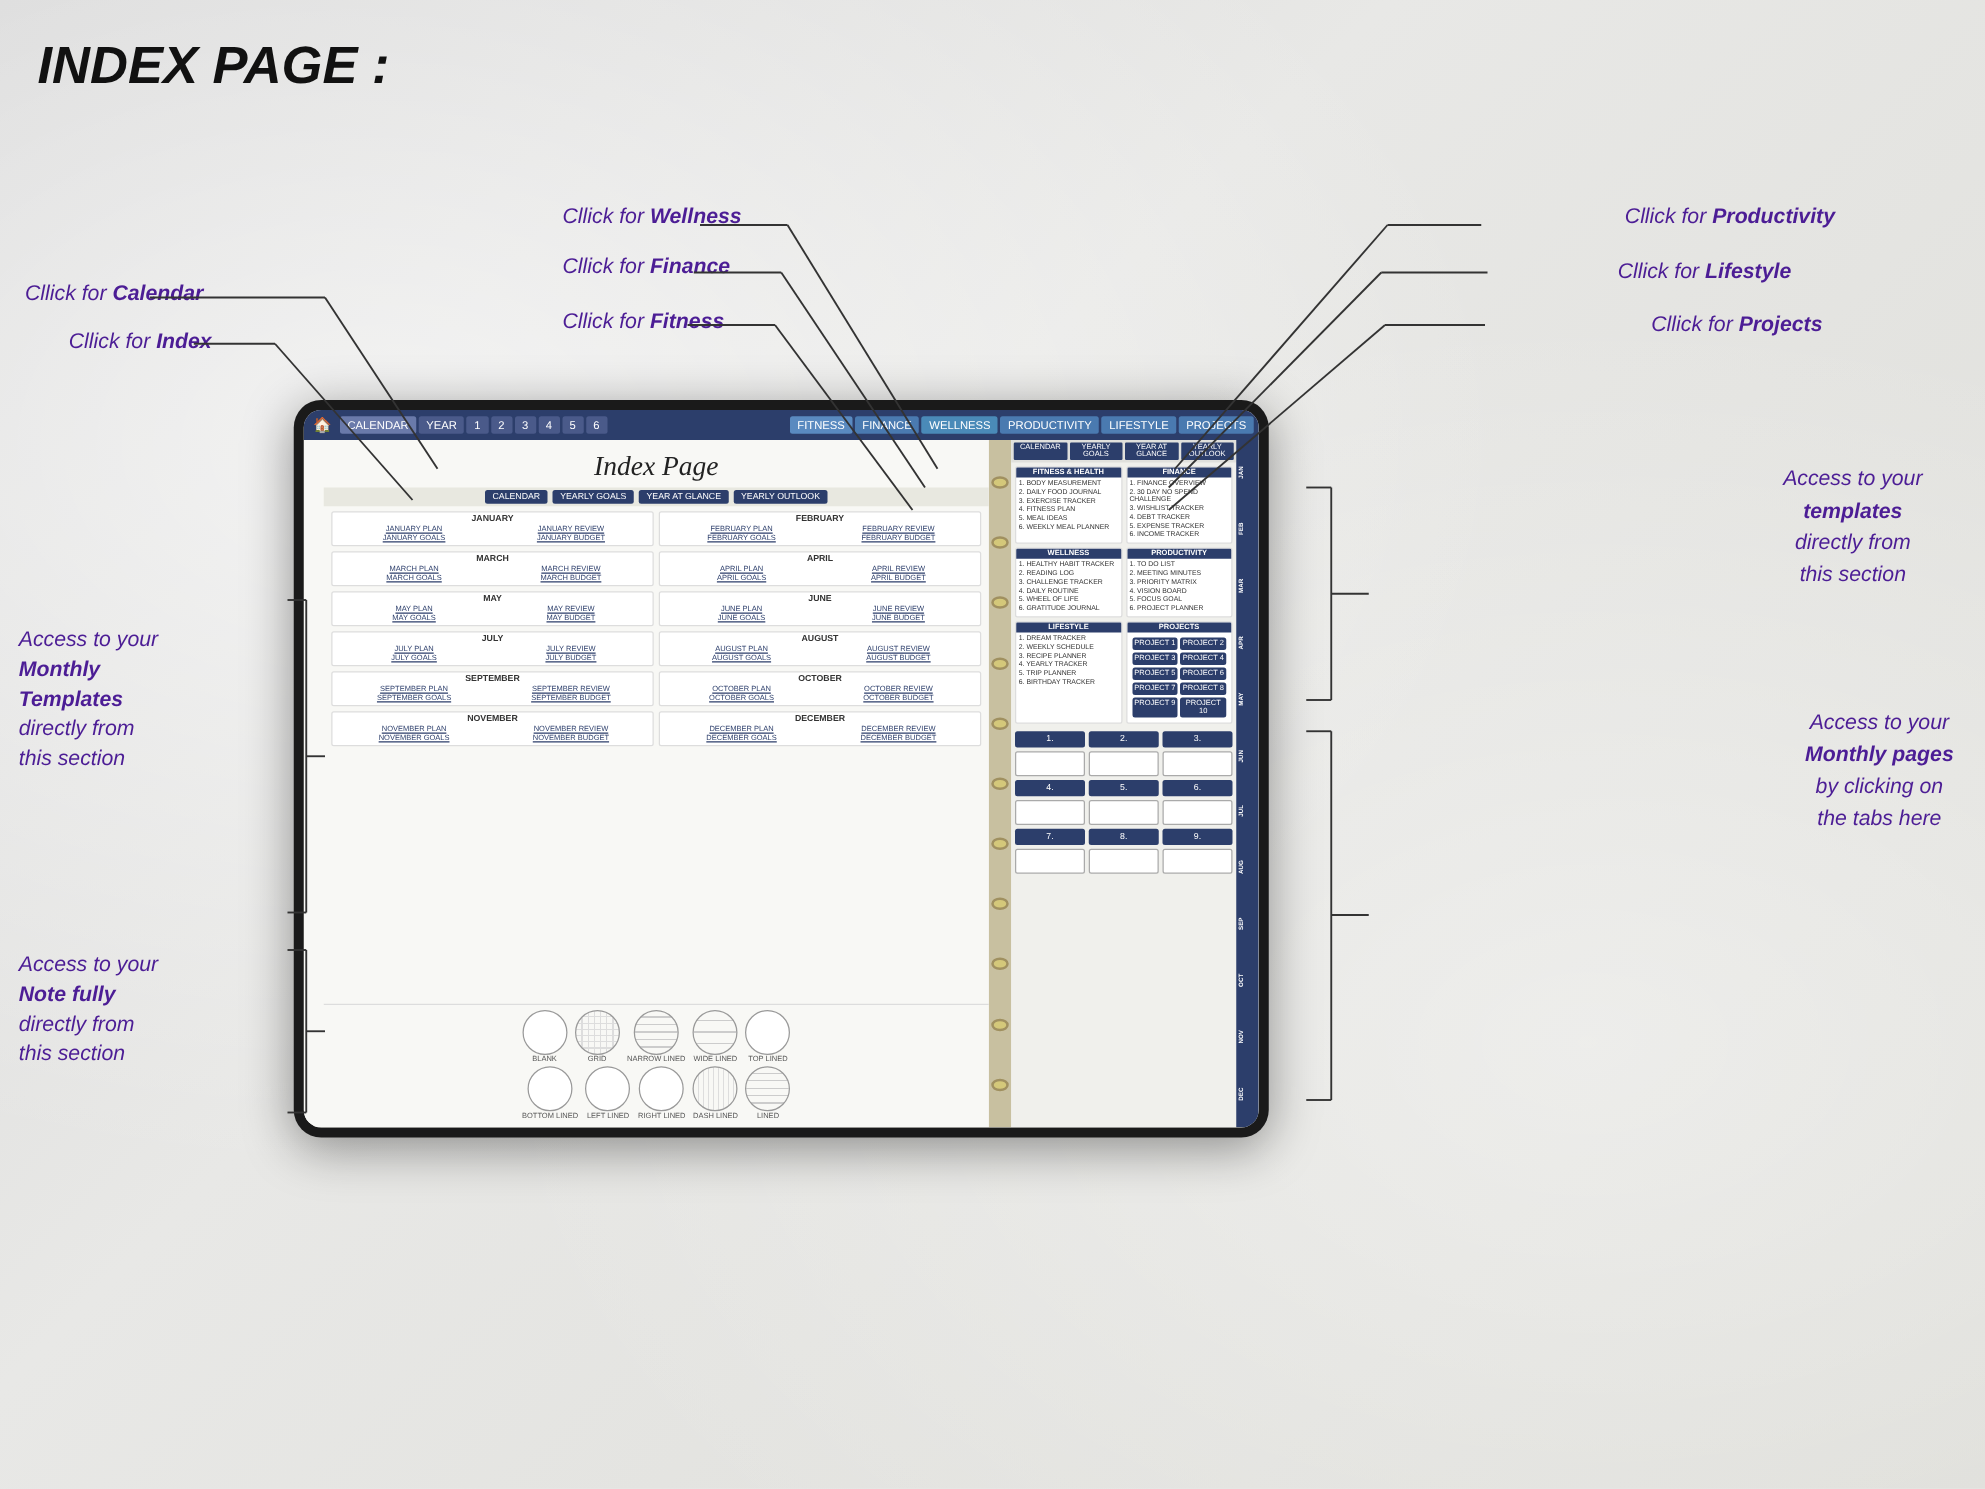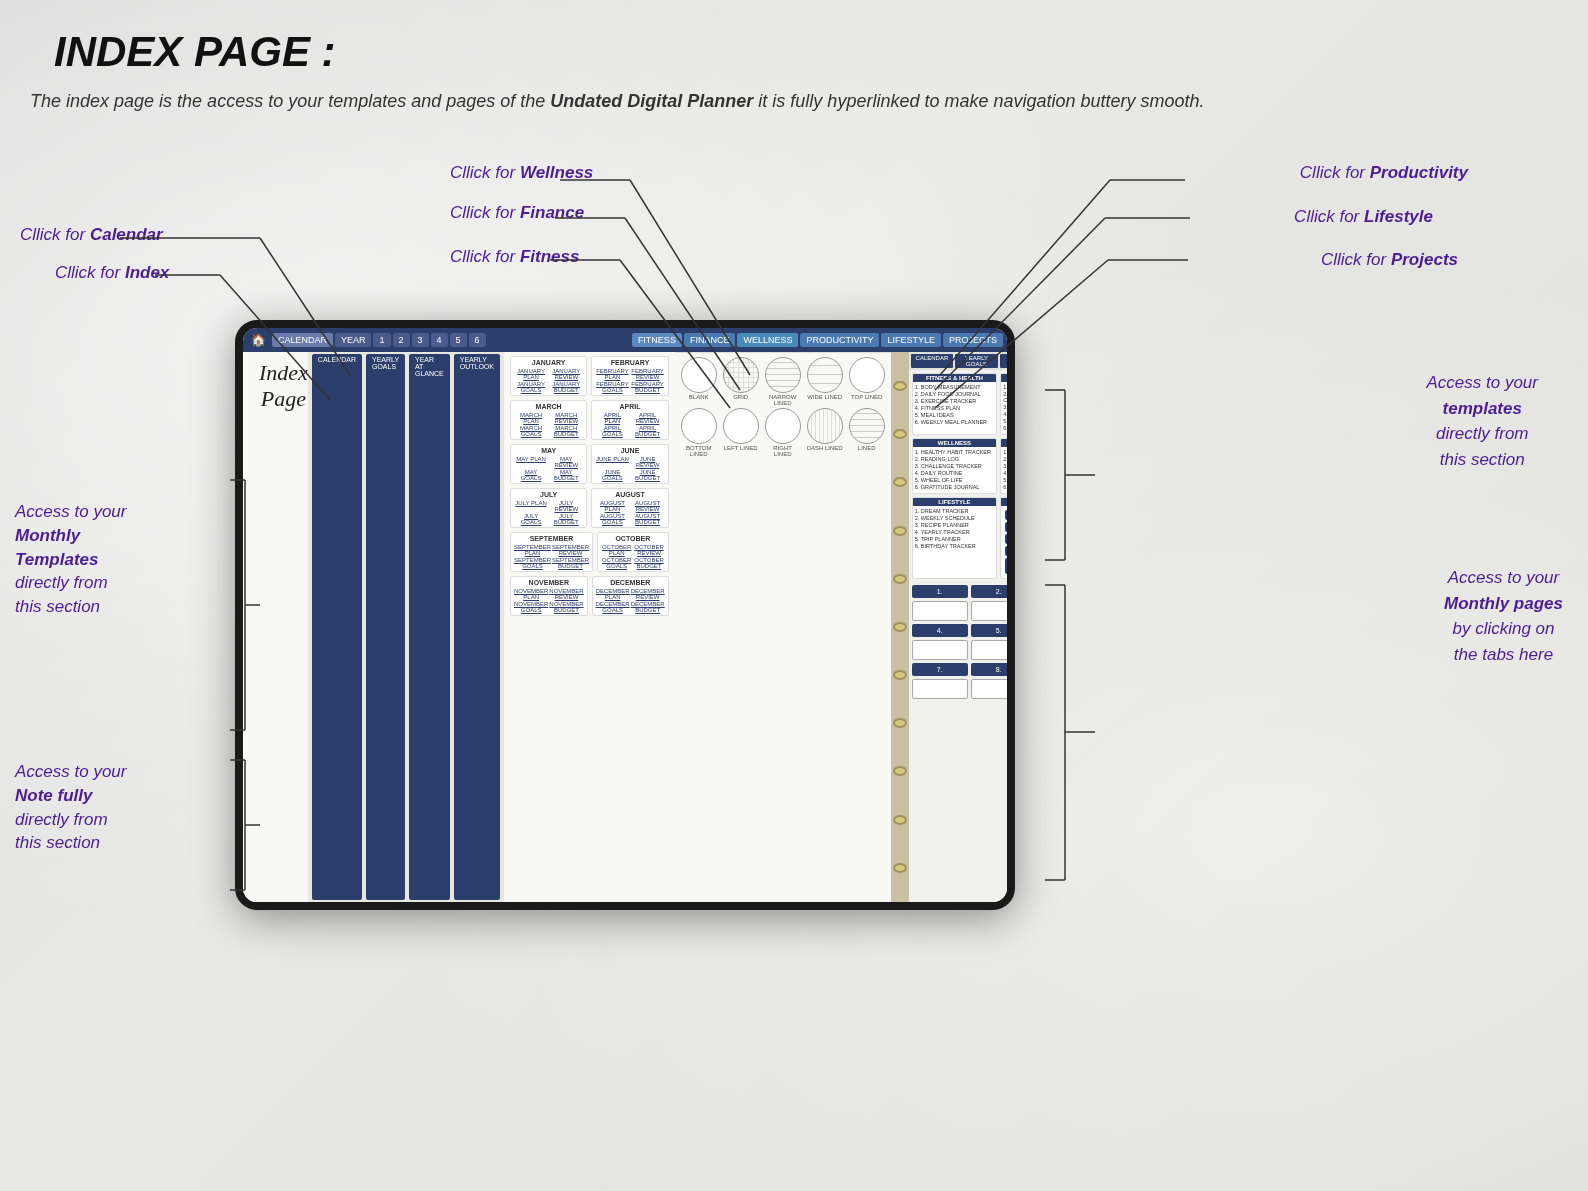--- a/index.html
+++ b/index.html
@@ -33,21 +33,20 @@
 
     
     .page-title {
       position: absolute;
       top: 28px;
       left: 30px;
       font-size: 42px;
       font-weight: 900;
       font-style: italic;
       color: #111;
-      margin-left: 24px;
     }
 
     
     .page-subtitle {
       position: absolute;
       top: 88px;
       left: 30px;
       right: 30px;
       font-size: 18px;
       font-style: italic;
@@ -139,21 +138,21 @@
       display: flex;
       flex: 1;
       overflow: hidden;
     }
 
     
     .planner-area {
       flex: 1;
       background: #f8f8f5;
       display: flex;
-      flex-direction: row;
+      flex-direction: column;
       position: relative;
       padding-left: 16px;
     }
 
     .planner-title {
       text-align: center;
       font-family: 'Georgia', serif;
       font-style: italic;
       font-size: 22px;
       color: #222;
@@ -459,23 +458,20 @@
       z-index: 2;
     }
   </style>
 </head>
 <body>
 
 <div class="content-wrapper">
 
   <h1 class="page-title">INDEX PAGE :</h1>
 
-  <p class="page-subtitle">
-    <span>The index page is the access to your templates and pages of the </span><b>Undated Digital Planner</b><span> it is fully hyperlinked to make navigation buttery smooth.</span>
-  </p>
 
   <div class="annotation ann-calendar">
     Cllick for <b>Calendar</b>
   </div>
 
   <div class="annotation ann-index">
     Cllick for <b>Index</b>
   </div>
 
   <div class="annotation ann-wellness" style="top:163px; left:450px;">

